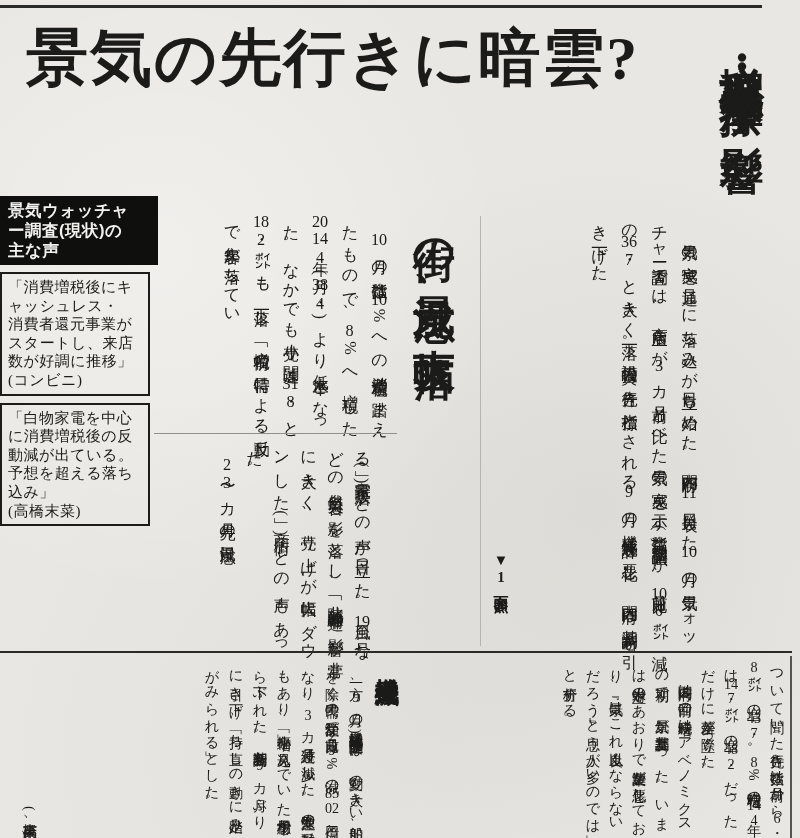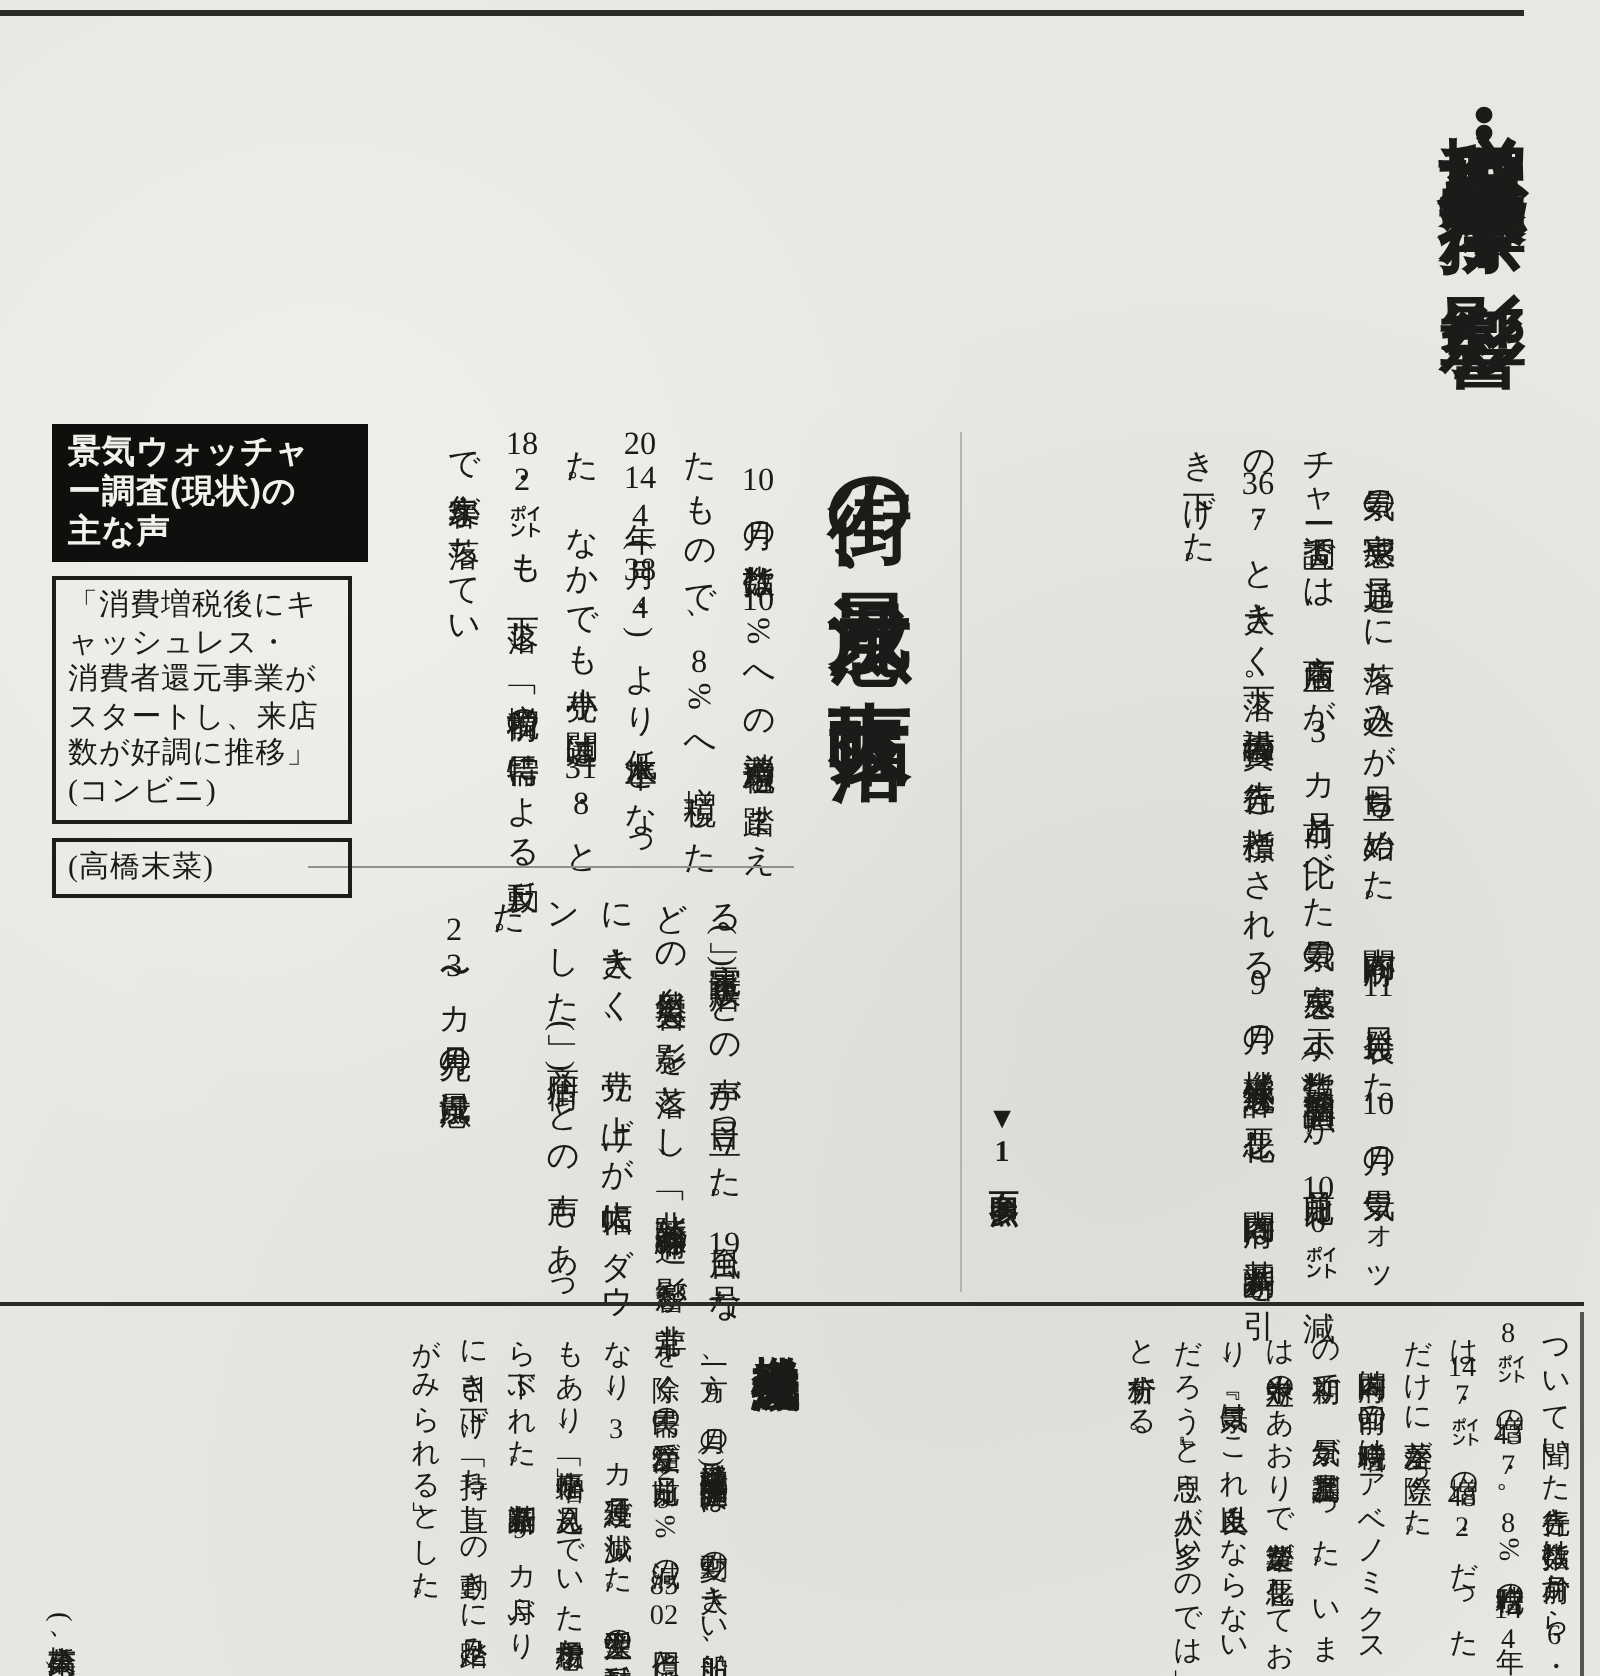--- a/index.html
+++ b/index.html
@@ -26,21 +26,21 @@
   
   .body-col{font-size:16.2px;letter-spacing:1.2px;line-height:30px;text-align:justify;}
   #lead-block{left:520px;top:214px;width:184px;height:430px;line-height:30px;}
   #ref-note{left:491px;top:552px;height:95px;font-size:15px;font-weight:700;letter-spacing:1px;}
   #mid-upper{left:156px;top:214px;width:237px;height:216px;line-height:29.5px;}
   #mid-lower{left:156px;top:440px;width:219px;height:212px;line-height:27px;}
   #bottom-right{left:458px;top:660px;width:330px;height:176px;font-size:14.2px;letter-spacing:.3px;line-height:23px;}
   #bottom-left{left:46px;top:660px;width:322px;height:176px;font-size:14.2px;letter-spacing:.3px;line-height:24px;}
   #byline{left:20px;bottom:2px;font-size:14.5px;letter-spacing:.5px;}
   
-  #sidebar{left:0;top:212px;width:158px;margin-left:26px;}
+  #sidebar{left:0;top:196px;width:158px;}
   #sidebar-title{background:#0f0f0e;color:#f2f1ee;font-family:"Liberation Sans","DejaVu Sans",sans-serif;
       font-weight:700;font-size:16.5px;letter-spacing:.5px;line-height:20px;
       padding:4px 26px 5px 8px;word-break:break-all;line-break:anywhere;}
   .quote-box{border:2px solid #1c1c1a;width:150px;box-sizing:border-box;margin-top:7px;
       padding:4px 14px 4px 6px;font-size:15px;letter-spacing:.5px;line-height:18.6px;
       word-break:break-all;line-break:anywhere;}
   .quote-source{text-align:left;padding-right:2px;}
   
   #top-rule{left:0;top:5px;width:762px;height:3px;}
   #mid-divider{left:154px;top:433px;width:243px;height:1px;background:#90908c;}
@@ -48,20 +48,21 @@
   #section-rule{left:0;top:651px;width:792px;height:2px;}
   #edge-rule{left:790px;top:656px;width:2px;height:182px;background:#55544f;}
 </style>
 </head>
 <body>
 
 <div id="page">
 
   <div id="top-rule" class="abs rule"></div>
 
+  <div id="main-headline" class="abs">景気の先行きに暗雲?</div>
 
 
   <div id="right-headline" class="abs vtext">増税・台風・米中摩擦が影響</div>
 
   <div id="lead-block" class="abs vtext body-col">
       <p>　景気の実感や見通しに落ち込みが目立ち始めた。内閣府が<span class="tcy">11</span>日発表した<span class="tcy">10</span>月の景気ウォッチャー調査では、商店主らが<span class="tcy">3</span>カ月前と比べた景気の実感を示す指数(季節調整値)が、前月比<span class="tcy">10</span>・<span class="tcy">0</span>㌽減の<span class="tcy">36</span>・<span class="tcy">7</span>と大きく下落。設備投資の先行き指標とされる<span class="tcy">9</span>月の機械受注統計も悪化し、内閣府は基調判断を引き下げた。</p>
     </div>
 
   <div id="ref-note" class="abs vtext">▼<span class="tcy">1</span>面参照</div>
 
@@ -80,20 +81,21 @@
       <p>　<span class="tcy">2</span>〜<span class="tcy">3</span>カ月先の景況感に</p>
     </div>
 
   <div id="sidebar" class="abs">
     <div id="sidebar-title">景気ウォッチャー調査(現状)の主な声</div>
     <div class="quote-box">
       <div>「消費増税後にキャッシュレス・消費者還元事業がスタートし、来店数が好調に推移」</div>
       <div class="quote-source">(コンビニ)</div>
     </div>
     <div class="quote-box">
+      <div>「白物家電を中心に消費増税後の反動減が出ている。予想を超える落ち込み」</div>
       <div class="quote-source">(高橋末菜)</div>
     </div>
   </div>
 
   <div id="section-rule" class="abs rule"></div>
 
   <div id="bottom-right" class="abs vtext">
       <p>ついて聞いた先行き指数は前月から<span class="tcy">6</span>・<span class="tcy">8</span>㌽増の<span class="tcy">43</span>・<span class="tcy">7</span>。<span class="tcy">8</span>%増税時の<span class="tcy">14</span>年<span class="tcy">4</span>月は<span class="tcy">14</span>・<span class="tcy">7</span>㌽増の<span class="tcy">48</span>・<span class="tcy">2</span>だっただけに落差が際立った。</p>
       <p>　内閣府は「前回の増税時はアベノミクスの初期で、景気が上昇基調だった。いまは米中対立のあおりで製造業が悪化しており、『景気はこれ以上良くならないだろう』と思う人が多いのでは」と分析する。</p>
     </div>

